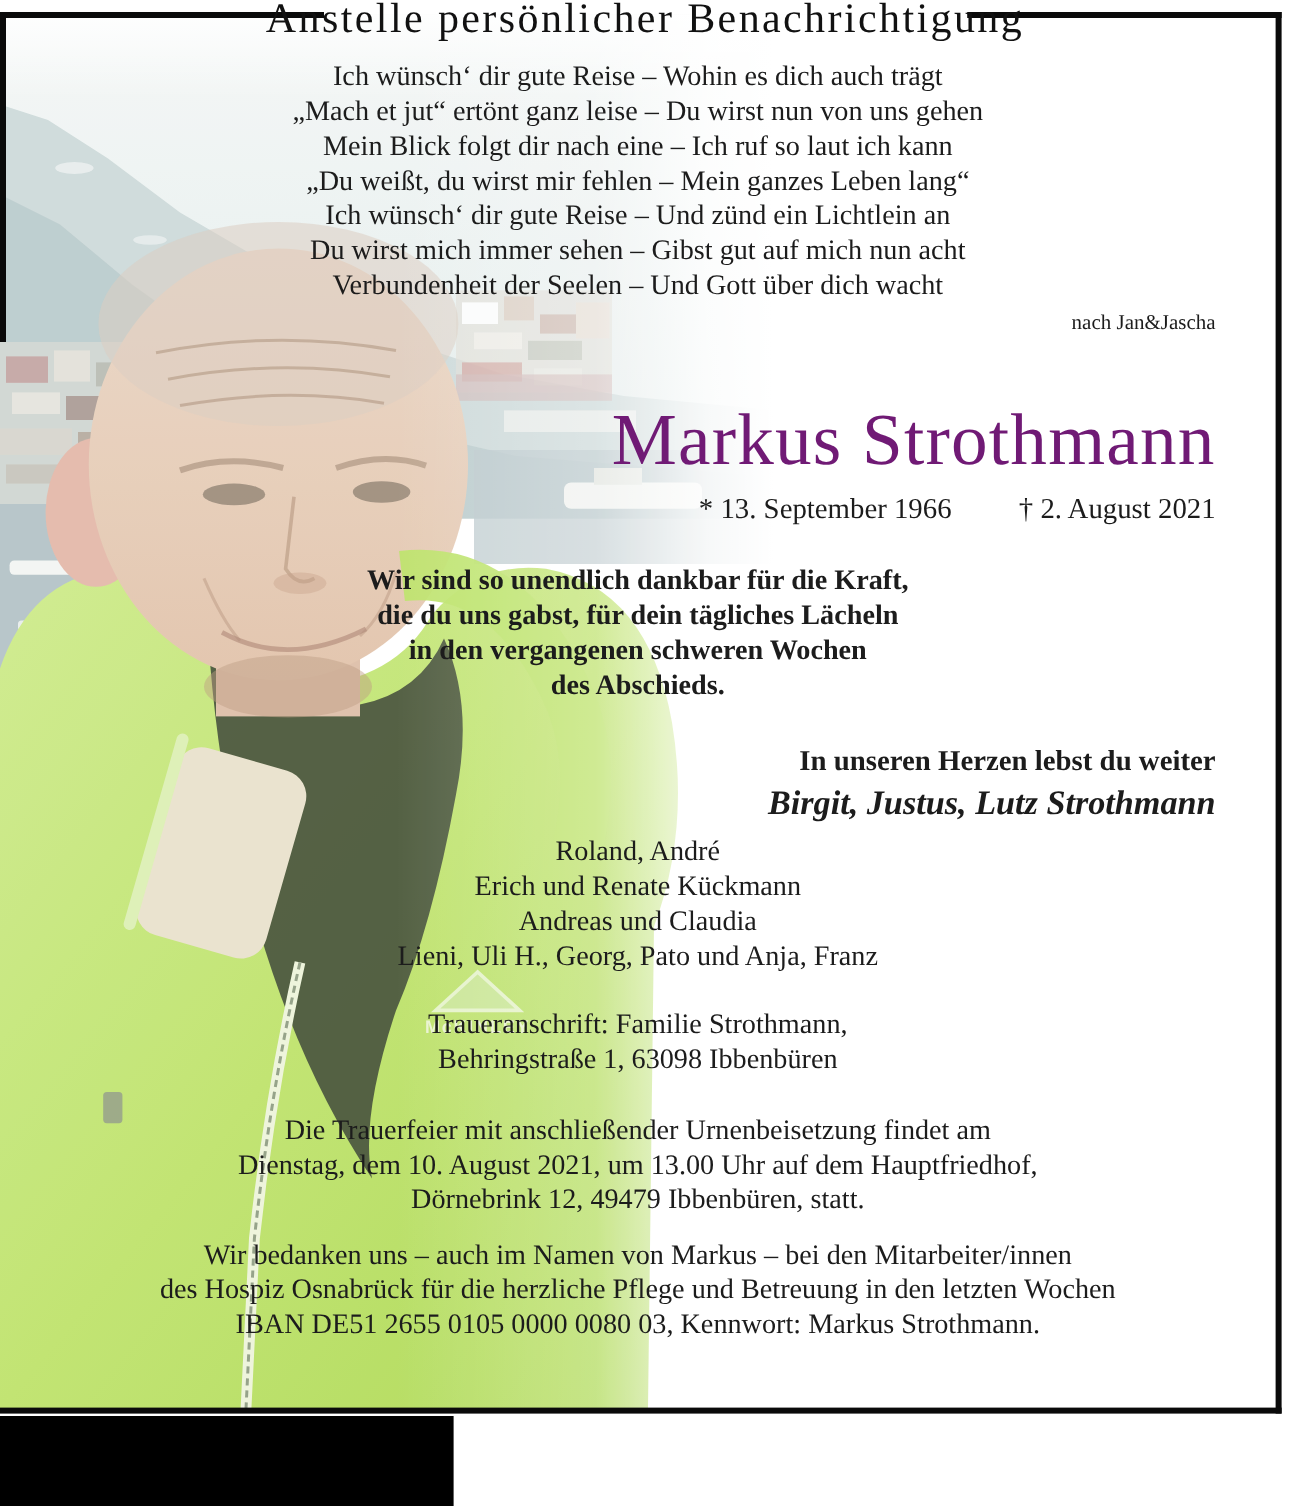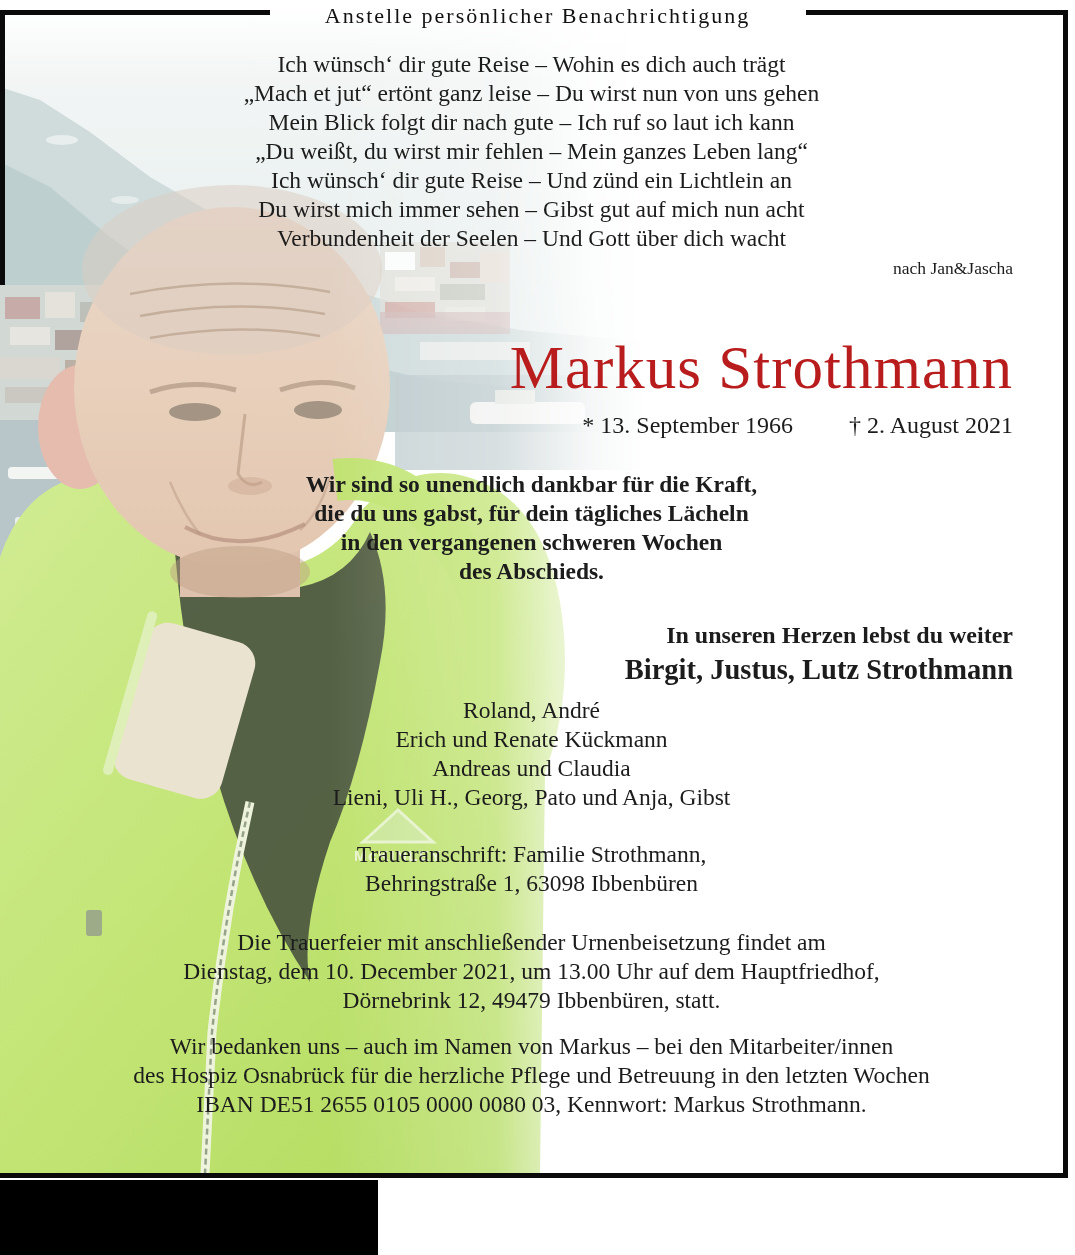--- a/index.html
+++ b/index.html
@@ -8,34 +8,34 @@
 
   
   .frame-seg{position:absolute;background:#0a0a0a;z-index:3;}
   .bt-left{left:0;top:10px;width:270px;height:5px;}
   .bt-right{left:806px;top:10px;width:262px;height:5px;}
   .br{left:1063px;top:10px;width:5px;height:1168px;}
   .bb{left:0;top:1173px;width:1068px;height:5px;}
   .bl{left:0;top:10px;width:5px;height:275px;}
 
   .notice-title{position:absolute;left:0;right:0;top:-1px;text-align:center;z-index:4;
-    font-size:22px;letter-spacing:2px;color:#111;line-height:34px;}
+    font-size:35px;letter-spacing:2px;color:#111;line-height:34px;}
 
   
   .textcol{position:absolute;left:50px;right:62px;top:0;text-align:right;z-index:5;}
   .block{position:absolute;left:0;right:0;}
   .ln{font-size:23.5px;line-height:29px;white-space:nowrap;text-align:center;}
   .poem{top:50px;}
   .attribution{top:258px;font-size:17.5px;}
-  .name{top:332px;font-size:61px;line-height:72px;letter-spacing:1px;color:#b91c1c;white-space:nowrap;}
+  .name{top:332px;font-size:61px;line-height:72px;letter-spacing:1px;color:#701a75;white-space:nowrap;}
   .dates{top:410px;font-size:24px;line-height:30px;white-space:nowrap;}
   .dates .death{margin-left:56px;}
   .gratitude{top:470px;font-weight:bold;}
   .memory-heading{top:620px;font-size:24px;line-height:30px;font-weight:bold;white-space:nowrap;}
-  .family-main{top:650px;font-size:28.5px;line-height:40px;font-weight:bold;white-space:nowrap;}
+  .family-main{top:650px;font-size:28.5px;line-height:40px;font-weight:bold;white-space:nowrap;font-style:italic;}
   .family-others{top:696px;}
   .address{top:840px;}
   .funeral{top:928px;}
   .donation{top:1032px;}
 
   
   .photo{position:absolute;left:0;top:12px;z-index:1;}
 
   
   .redaction{position:absolute;left:0;top:1180px;width:378px;height:75px;background:#000;z-index:6;}
@@ -181,21 +181,21 @@
   <div class="frame-seg bb"></div>
   <div class="frame-seg bl"></div>
 
   <div class="notice-title">Anstelle persönlicher Benachrichtigung</div>
 
   <div class="textcol">
 
     <div class="block poem">
         <div class="ln">Ich wünsch‘ dir gute Reise – Wohin es dich auch trägt</div>
         <div class="ln">„Mach et jut“ ertönt ganz leise – Du wirst nun von uns gehen</div>
-        <div class="ln">Mein Blick folgt dir nach gute – Ich ruf so laut ich kann</div>
+        <div class="ln">Mein Blick folgt dir nach eine – Ich ruf so laut ich kann</div>
         <div class="ln">„Du weißt, du wirst mir fehlen – Mein ganzes Leben lang“</div>
         <div class="ln">Ich wünsch‘ dir gute Reise – Und zünd ein Lichtlein an</div>
         <div class="ln">Du wirst mich immer sehen – Gibst gut auf mich nun acht</div>
         <div class="ln">Verbundenheit der Seelen – Und Gott über dich wacht</div>
       </div>
 
     <div class="block attribution">nach Jan&amp;Jascha</div>
 
     <div class="block name">Markus Strothmann</div>
 
@@ -211,31 +211,31 @@
       </div>
 
     <div class="block memory-heading">In unseren Herzen lebst du weiter</div>
 
     <div class="block family-main">Birgit, Justus, Lutz Strothmann</div>
 
     <div class="block family-others">
         <div class="ln">Roland, André</div>
         <div class="ln">Erich und Renate Kückmann</div>
         <div class="ln">Andreas und Claudia</div>
-        <div class="ln">Lieni, Uli H., Georg, Pato und Anja, Gibst</div>
+        <div class="ln">Lieni, Uli H., Georg, Pato und Anja, Franz</div>
       </div>
 
     <div class="block address">
         <div class="ln">Traueranschrift: Familie Strothmann,</div>
         <div class="ln">Behringstraße 1, 63098 Ibbenbüren</div>
       </div>
 
     <div class="block funeral">
         <div class="ln">Die Trauerfeier mit anschließender Urnenbeisetzung findet am</div>
-        <div class="ln">Dienstag, dem 10. December 2021, um 13.00 Uhr auf dem Hauptfriedhof,</div>
+        <div class="ln">Dienstag, dem 10. August 2021, um 13.00 Uhr auf dem Hauptfriedhof,</div>
         <div class="ln">Dörnebrink 12, 49479 Ibbenbüren, statt.</div>
       </div>
 
     <div class="block donation">
         <div class="ln">Wir bedanken uns – auch im Namen von Markus – bei den Mitarbeiter/innen</div>
         <div class="ln">des Hospiz Osnabrück für die herzliche Pflege und Betreuung in den letzten Wochen</div>
         <div class="ln">IBAN DE51 2655 0105 0000 0080 03, Kennwort: Markus Strothmann.</div>
       </div>
 
   </div>

